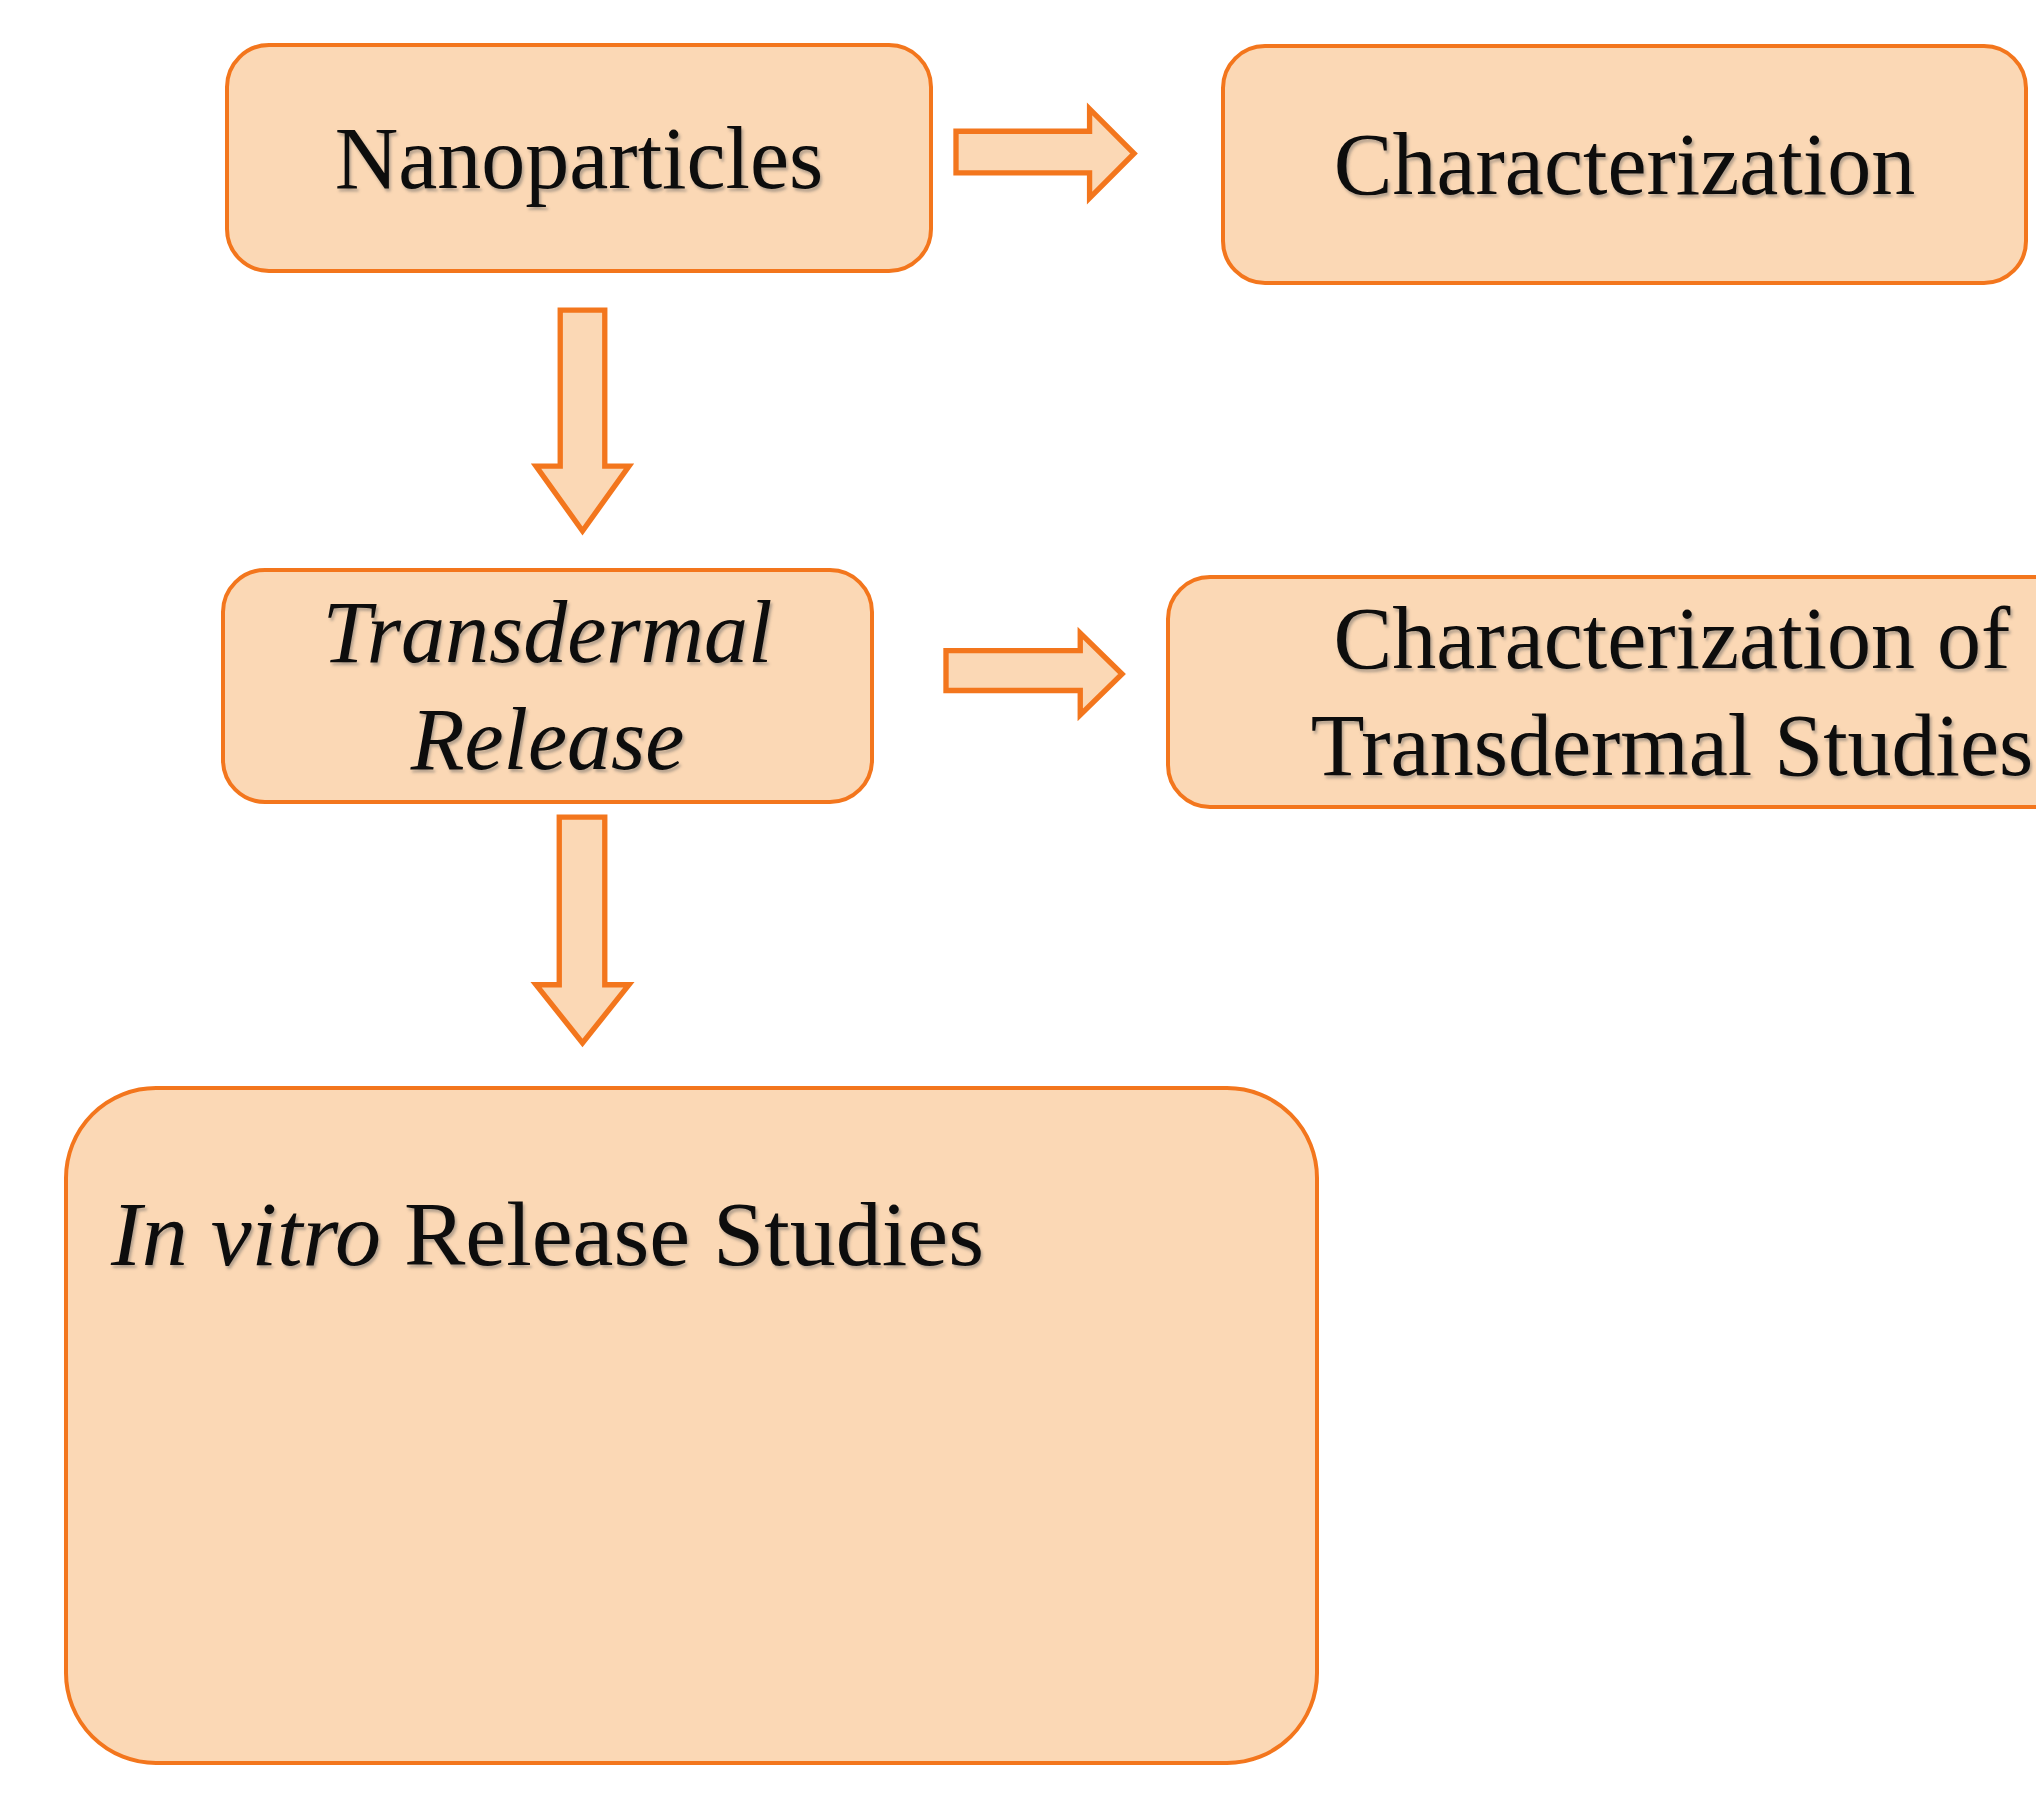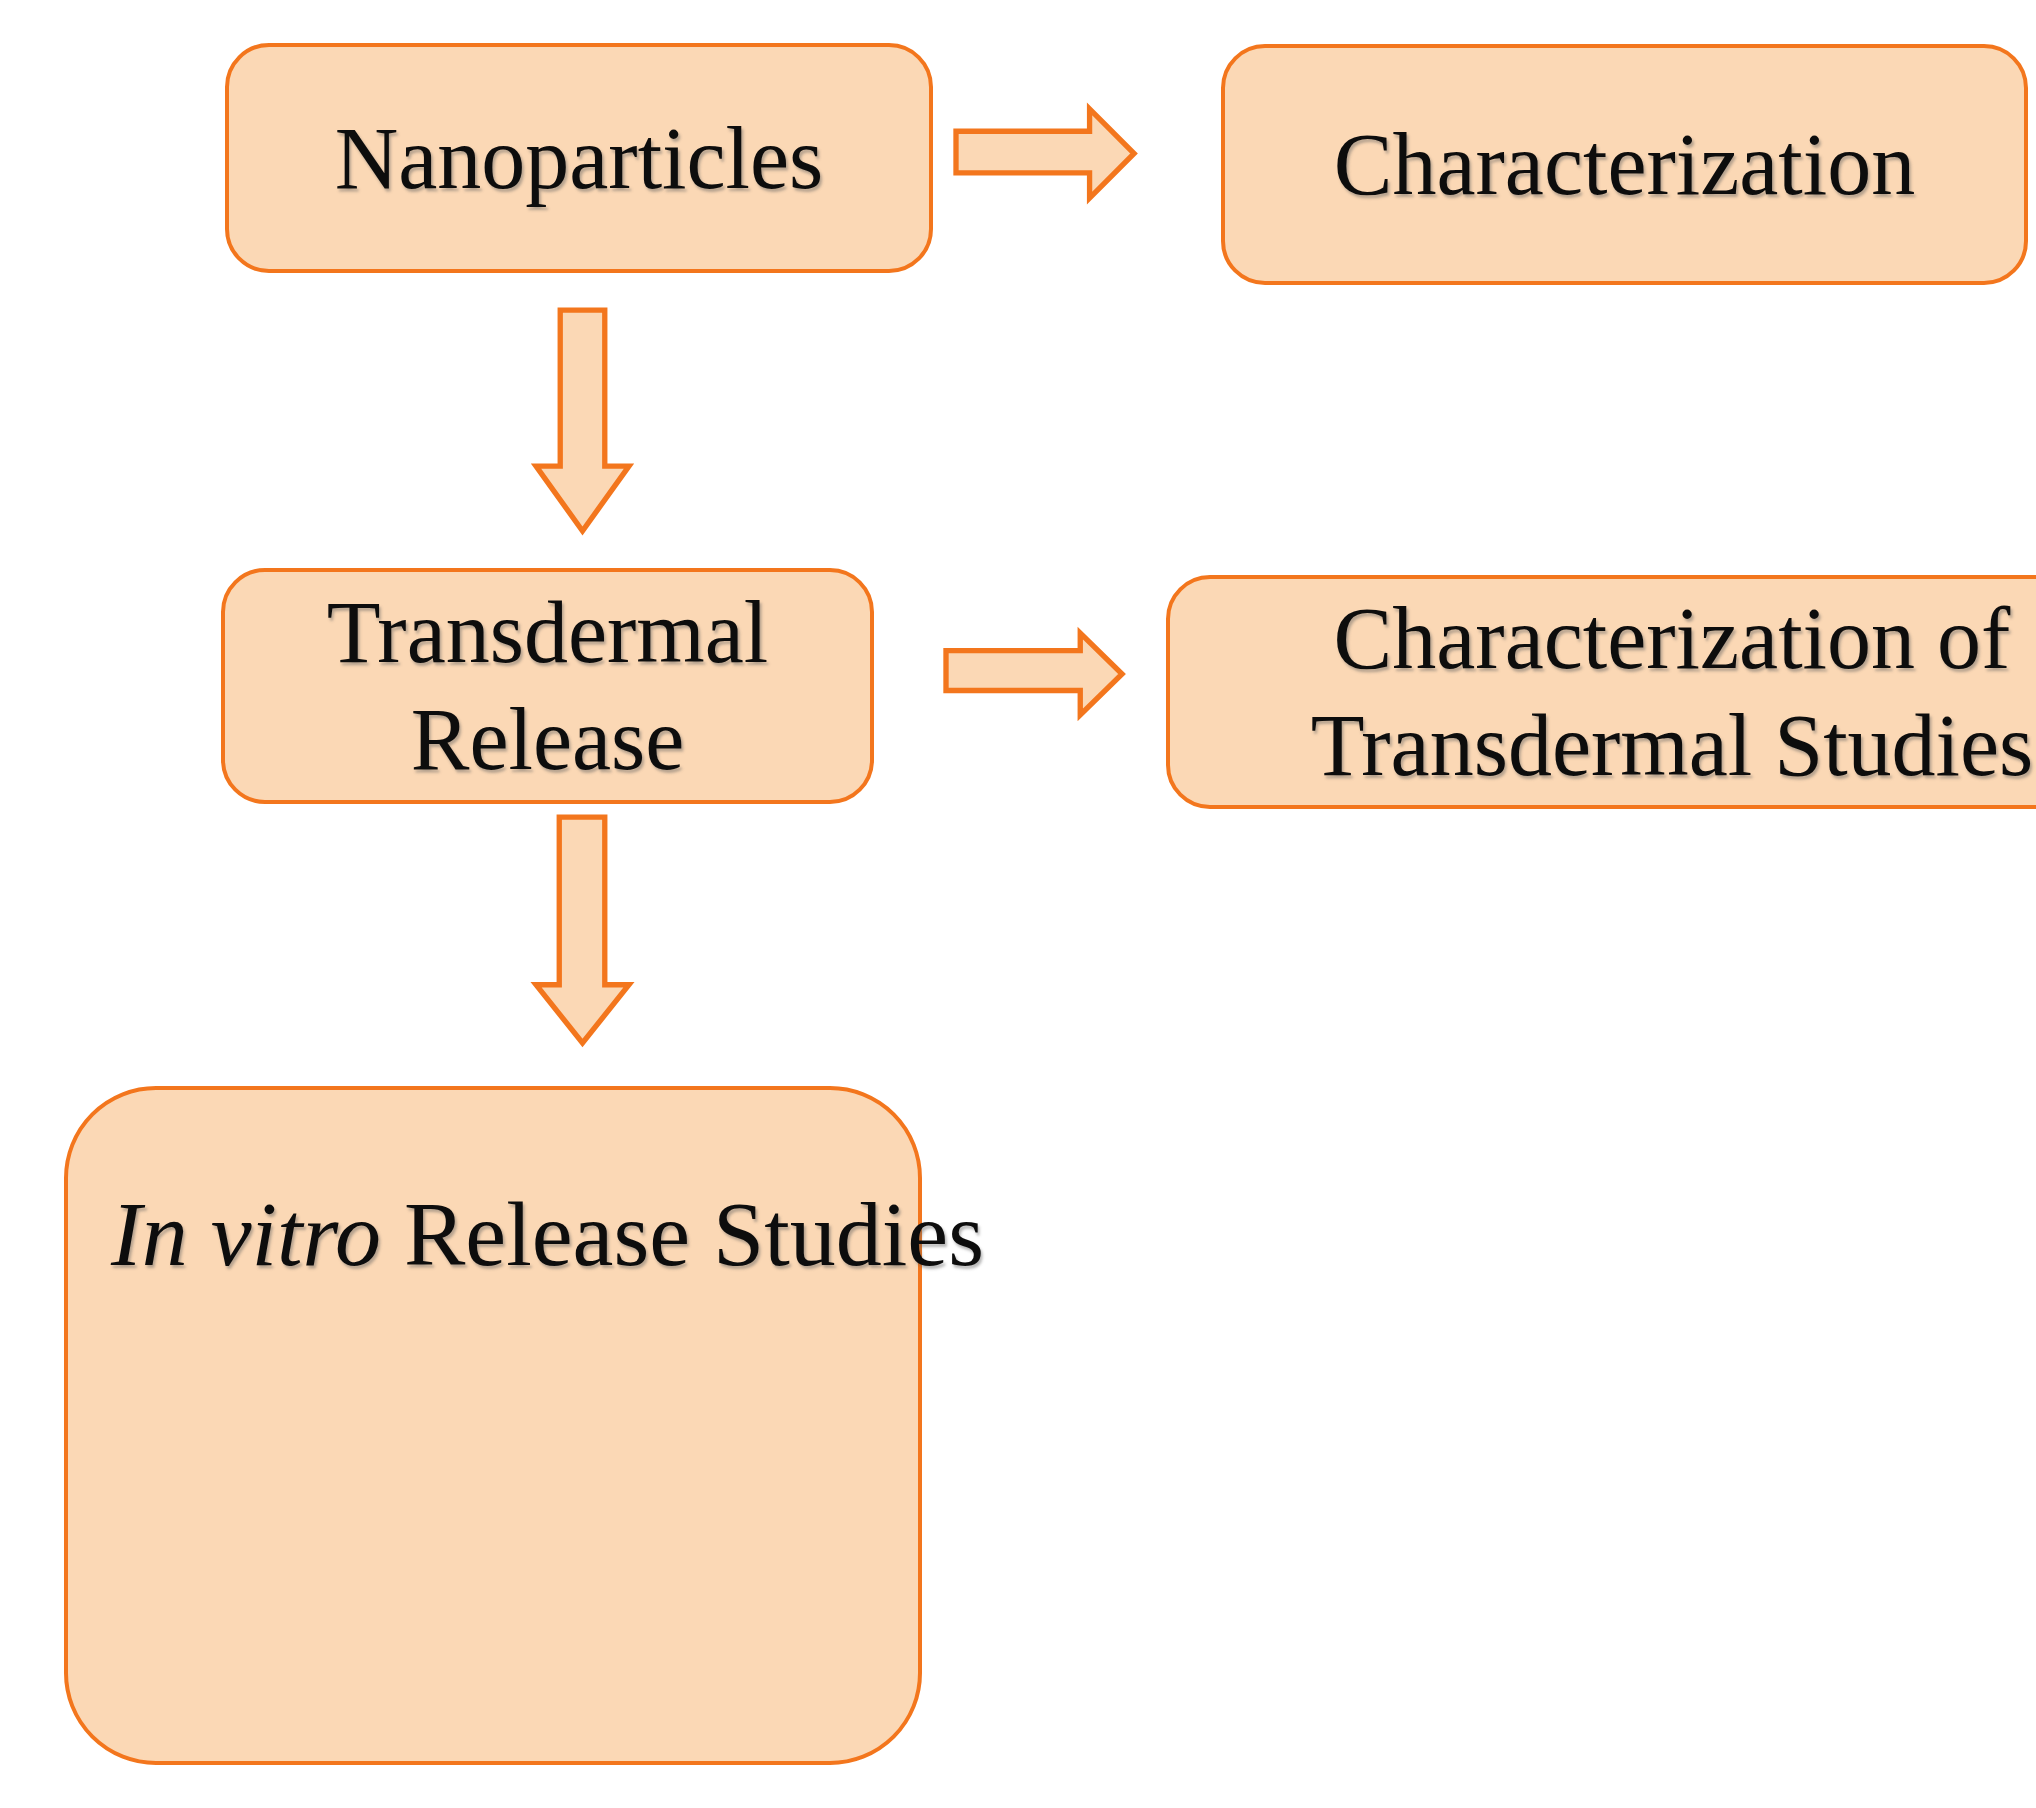--- a/index.html
+++ b/index.html
@@ -32,24 +32,24 @@
   }
   .node-line{
     font-size:88px;
     line-height:107px;
     white-space:nowrap;
     text-shadow:1.9px 2.9px 2.9px rgba(95,95,95,0.45);
   }
   #box-nanoparticles{left:225px;top:43px;width:708px;height:230px;}
   #box-nanoparticles .node-line{line-height:97px;text-align:center;}
   #box-char-nano{left:1221px;top:44px;width:807px;height:241px;}
-  #box-transdermal{left:221px;top:568px;width:653px;height:236px;}
+  #box-transdermal{left:221px;top:568px;width:653px;height:236px;font-style:italic;}
   #box-char-trans{left:1166px;top:575px;width:1012px;height:234px;}
   #box-studies{
-    left:64px;top:1086px;width:858px;height:679px;
+    left:64px;top:1086px;width:1255px;height:679px;
     border-radius:92px;
     justify-content:flex-start;
     align-items:flex-start;
     text-align:left;
     padding:89px 19.4px 0 43px;
   }
   .study-line{
     font-size:92px;
     line-height:111px;
     margin-bottom:38px;

